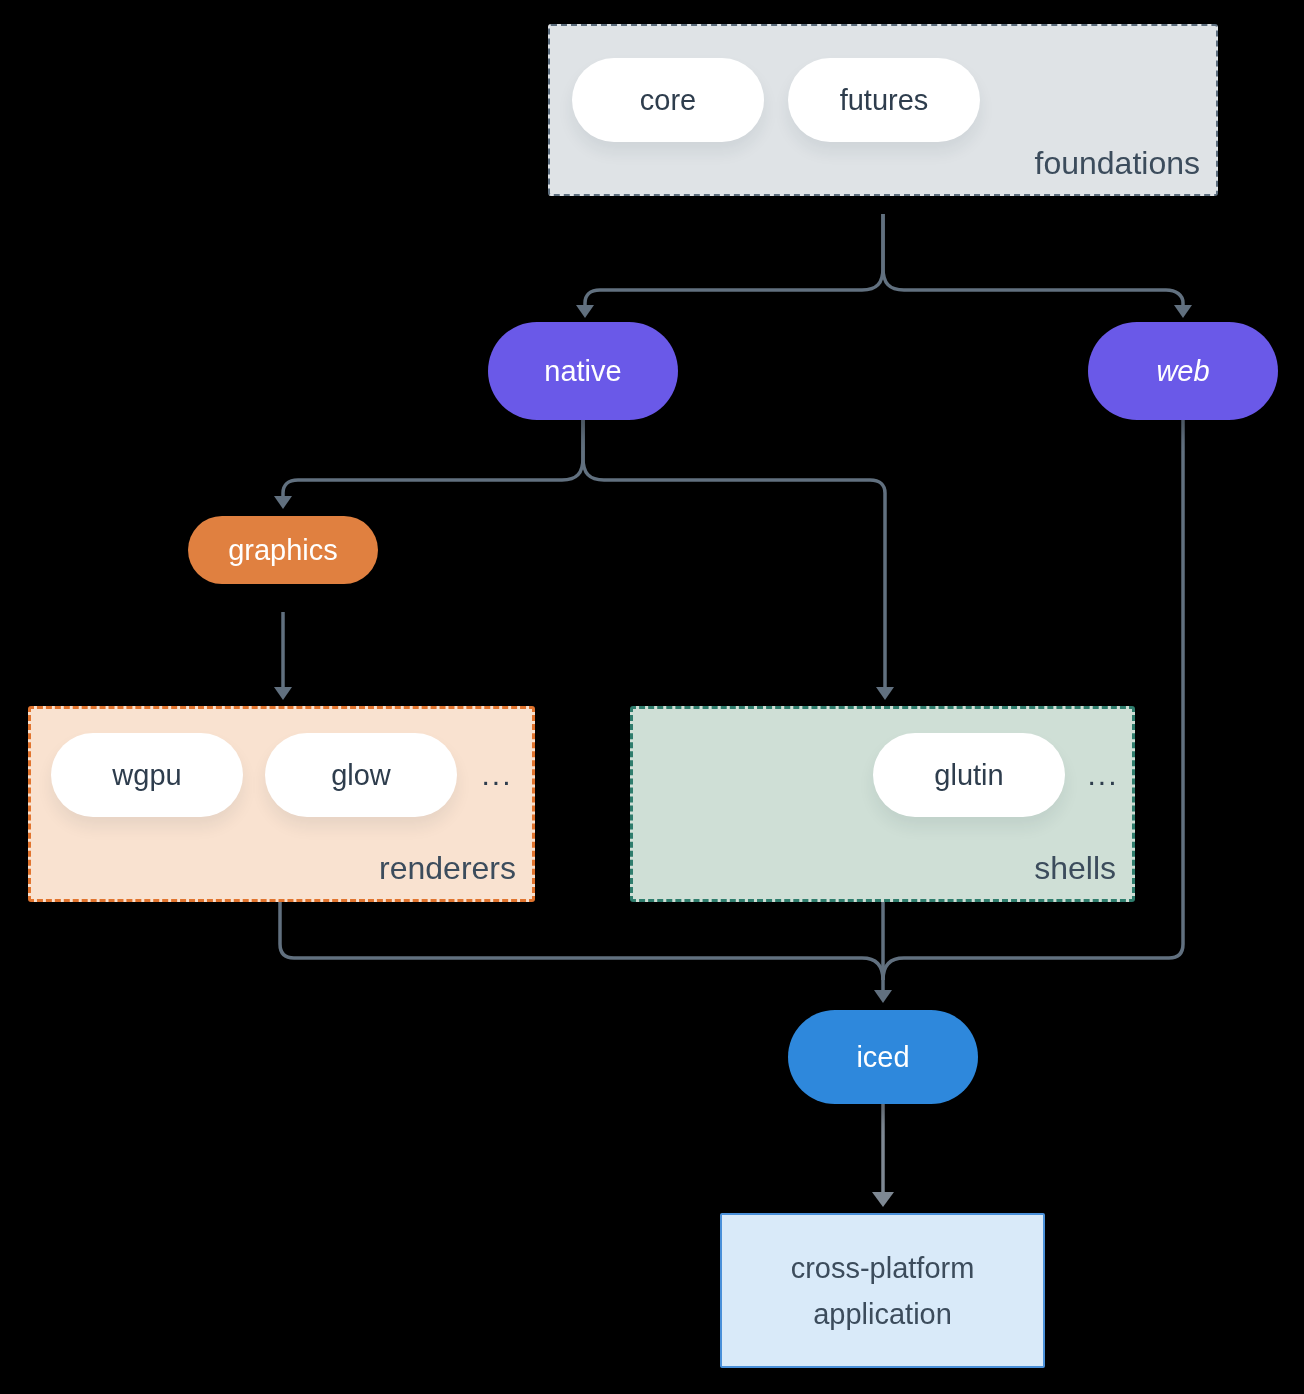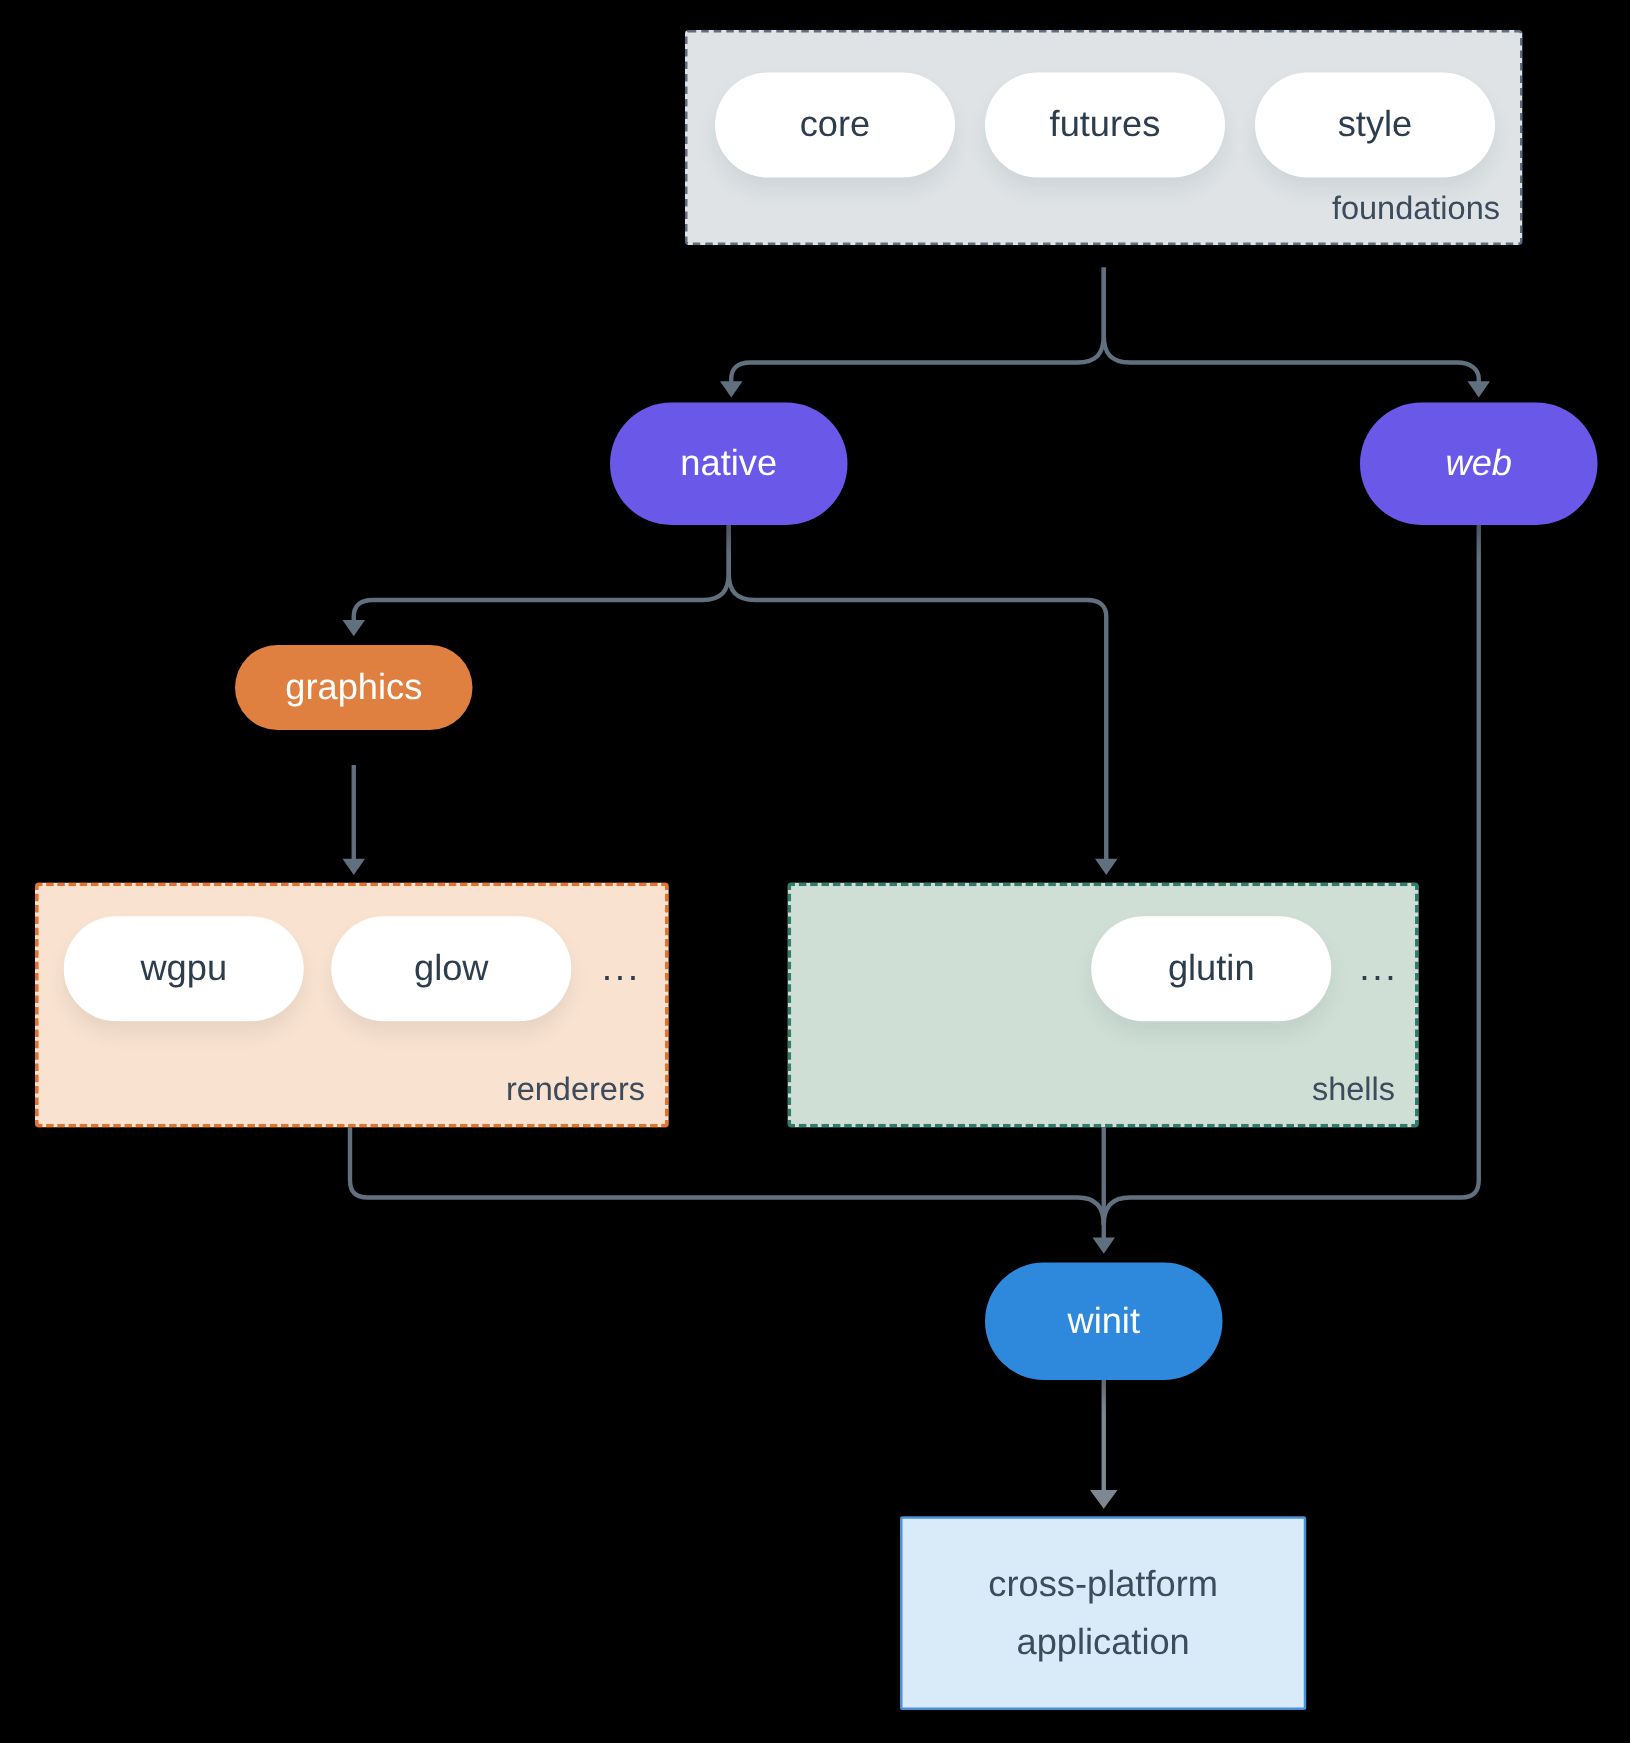--- a/index.html
+++ b/index.html
@@ -27,21 +27,21 @@
     background:var(--pill_bg,#ffffff);color:var(--pill_text,#2e3d4d);
     display:flex;align-items:center;justify-content:center;
     font-size:29px;box-shadow:0 10px 16px rgba(30,50,70,0.08);
   }
   .dots{
     position:absolute;width:44px;height:84px;color:var(--pill_text,#2e3d4d);
     display:flex;align-items:center;justify-content:center;font-size:30px;letter-spacing:2px;
   }
   .group-label{
     position:absolute;right:16px;bottom:12px;
-    font-size:26px;color:var(--label_text,#3c4c5c);
+    font-size:32px;color:var(--label_text,#3c4c5c);
   }
   .node{
     position:absolute;display:flex;align-items:center;justify-content:center;
     color:var(--white_text,#ffffff);font-size:29px;
     box-shadow:0 12px 18px rgba(0,0,0,0.25);
   }
   .n-native{left:488px;top:322px;width:190px;height:98px;border-radius:49px;background:var(--purple,#6a59e8);}
   .n-web{left:1088px;top:322px;width:190px;height:98px;border-radius:49px;background:var(--purple,#6a59e8);font-style:italic;}
   .n-graphics{left:188px;top:516px;width:190px;height:68px;border-radius:48px;background:var(--orange,#e08040);}
   .n-iced{left:788px;top:1010px;width:190px;height:94px;border-radius:47px;background:var(--blue,#2e88dc);}
@@ -78,21 +78,20 @@
     <path class="wire" d="M 883 902 L 883 991"></path>
     <polygon class="head" points="874,990 892,990 883,1003"></polygon>
 
     <path class="wire-light" d="M 883 1104 L 883 1193"></path>
     <polygon class="head-light" points="872,1192 894,1192 883,1207"></polygon>
   </svg>
 
   <div class="group g-foundations">
     <div class="pill" style="left:22px;top:32px;">core</div>
     <div class="pill" style="left:238px;top:32px;">futures</div>
-    <div class="pill" style="left:454px;top:32px;">style</div>
     <div class="group-label">foundations</div>
   </div>
 
   <div class="node n-native">native</div>
   <div class="node n-web">web</div>
 
   <div class="node n-graphics">graphics</div>
 
   <div class="group g-renderers">
     <div class="pill" style="left:20px;top:24px;">wgpu</div>
@@ -100,17 +99,17 @@
     <div class="dots" style="left:444px;top:24px;">...</div>
     <div class="group-label">renderers</div>
   </div>
 
   <div class="group g-shells">
     <div class="pill" style="left:240px;top:24px;">glutin</div>
     <div class="dots" style="left:448px;top:24px;">...</div>
     <div class="group-label">shells</div>
   </div>
 
-  <div class="node n-iced">winit</div>
+  <div class="node n-iced">iced</div>
 
   <div class="app-box">cross-platform application</div>
 
 </div>
 
 </body></html>

